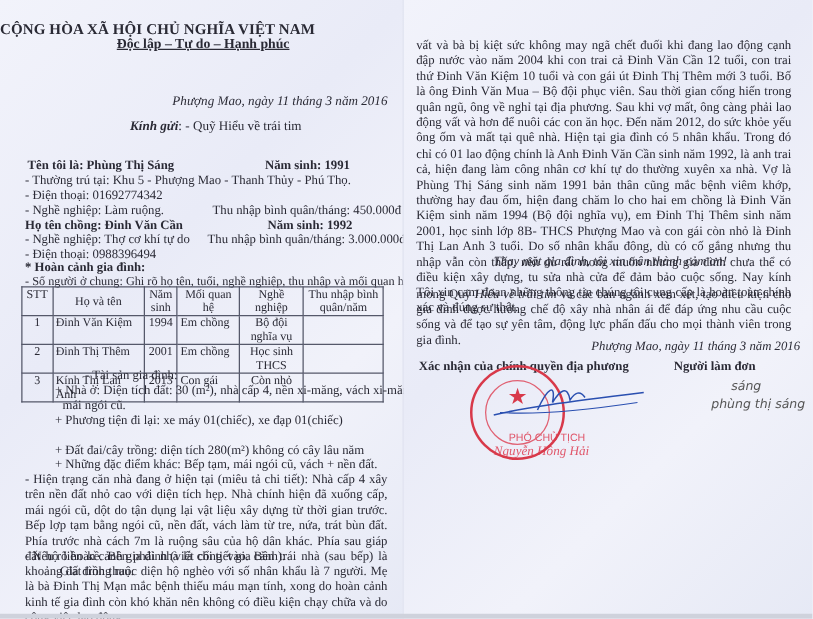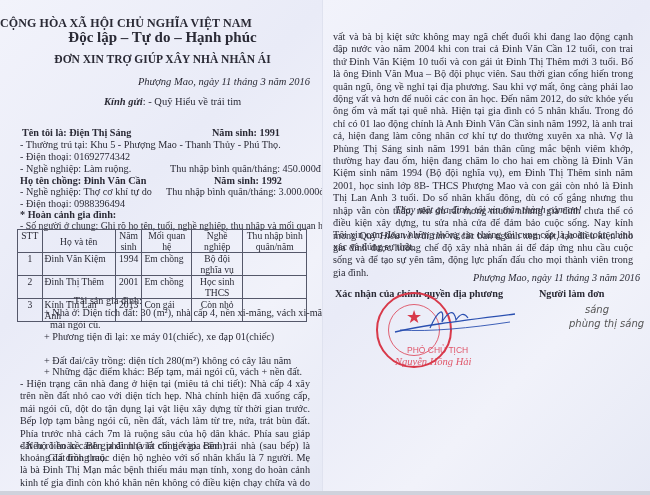--- a/index.html
+++ b/index.html
@@ -17,21 +17,21 @@
   }
   .page.left { left: 0; width: 322px; }
   .page.right { left: 322px; width: 328px; border-left: 1px solid #dfe2ef; }
   .bottom-edge { position:absolute; left:0; right:0; bottom:0; height:4px; background:#cfd2dc; }
 
   .abs { position: absolute; white-space: nowrap; }
   .b { font-weight: bold; }
   .i { font-style: italic; }
 
   .t-nation { left: 0; width: 325px; top: 16px; font-size: 12px; font-weight: bold; text-align:left; letter-spacing: 0.1px;}
-  .t-motto { left: 0; width: 325px; top: 29px; font-size: 15px; font-weight: bold; text-align:center; }
+  .t-motto { left: 0; width: 325px; top: 29px; font-size: 11px; font-weight: bold; text-decoration: underline; text-align:center; }
   .t-title { left: 0; width: 325px; top: 53px; font-size: 11.5px; font-weight: bold; text-align:center; }
   .t-date { right: 12px; top: 76px; font-size: 10.5px; font-style: italic; }
   .t-kinh { left: 104px; top: 96px; font-size: 10.5px; }
 
   .line { font-size: 10.2px; line-height: 12.6px; }
 
   table.members {
     position: absolute; left: 17px; top: 229px; width: 290px;
     border-collapse: collapse; font-size: 9.6px;
   }
@@ -62,27 +62,26 @@
   .handwriting { font-family: "DejaVu Sans", sans-serif; font-style: italic; color: #555; font-size: 10px; }
   .red-title { color: #e0566a; font-family: "Liberation Sans", sans-serif; font-size: 8.5px; }
   .red-name { color: #e0566a; font-style: italic; font-size: 10.5px; }
 </style>
 </head>
 <body>
 
 <div class="page left">
   <div class="abs t-nation">CỘNG HÒA XÃ HỘI CHỦ NGHĨA VIỆT NAM</div>
   <div class="abs t-motto">Độc lập – Tự do – Hạnh phúc</div>
-  <div class="abs t-title">ĐƠN XIN TRỢ GIÚP XÂY NHÀ NHÂN ÁI</div>
   <div class="abs t-date">Phượng Mao, ngày 11 tháng 3 năm 2016</div>
   <div class="abs t-kinh">
     <span class="b i">Kính gửi</span><span>:  - Quỹ Hiểu về trái tim</span>
   </div>
 
-  <div class="abs line b" style="left:22px; top:127px;">Tên tôi là: Điện Thị Sáng</div>
+  <div class="abs line b" style="left:22px; top:127px;">Tên tôi là: Phùng Thị Sáng</div>
   <div class="abs line b" style="left:212px; top:127px;">Năm sinh: 1991</div>
   <div class="abs line" style="left:20px; top:139px;">- Thường trú tại: Khu 5 - Phượng Mao - Thanh Thủy - Phú Thọ.</div>
   <div class="abs line" style="left:20px; top:151px;">- Điện thoại: 01692774342</div>
   <div class="abs line" style="left:20px; top:163px;">- Nghề nghiệp: Làm ruộng.</div>
   <div class="abs line" style="left:170px; top:163px;">Thu nhập bình quân/tháng: 450.000đ</div>
 
   <div class="abs line b" style="left:20px; top:175px;">Họ tên chồng: Đinh Văn Cần</div>
   <div class="abs line b" style="left:214px; top:175px;">Năm sinh: 1992</div>
   <div class="abs line" style="left:20px; top:186px;">- Nghề nghiệp: Thợ cơ khí tự do</div>
   <div class="abs line" style="left:166px; top:186px;">Thu nhập bình quân/tháng: 3.000.000đ</div>

